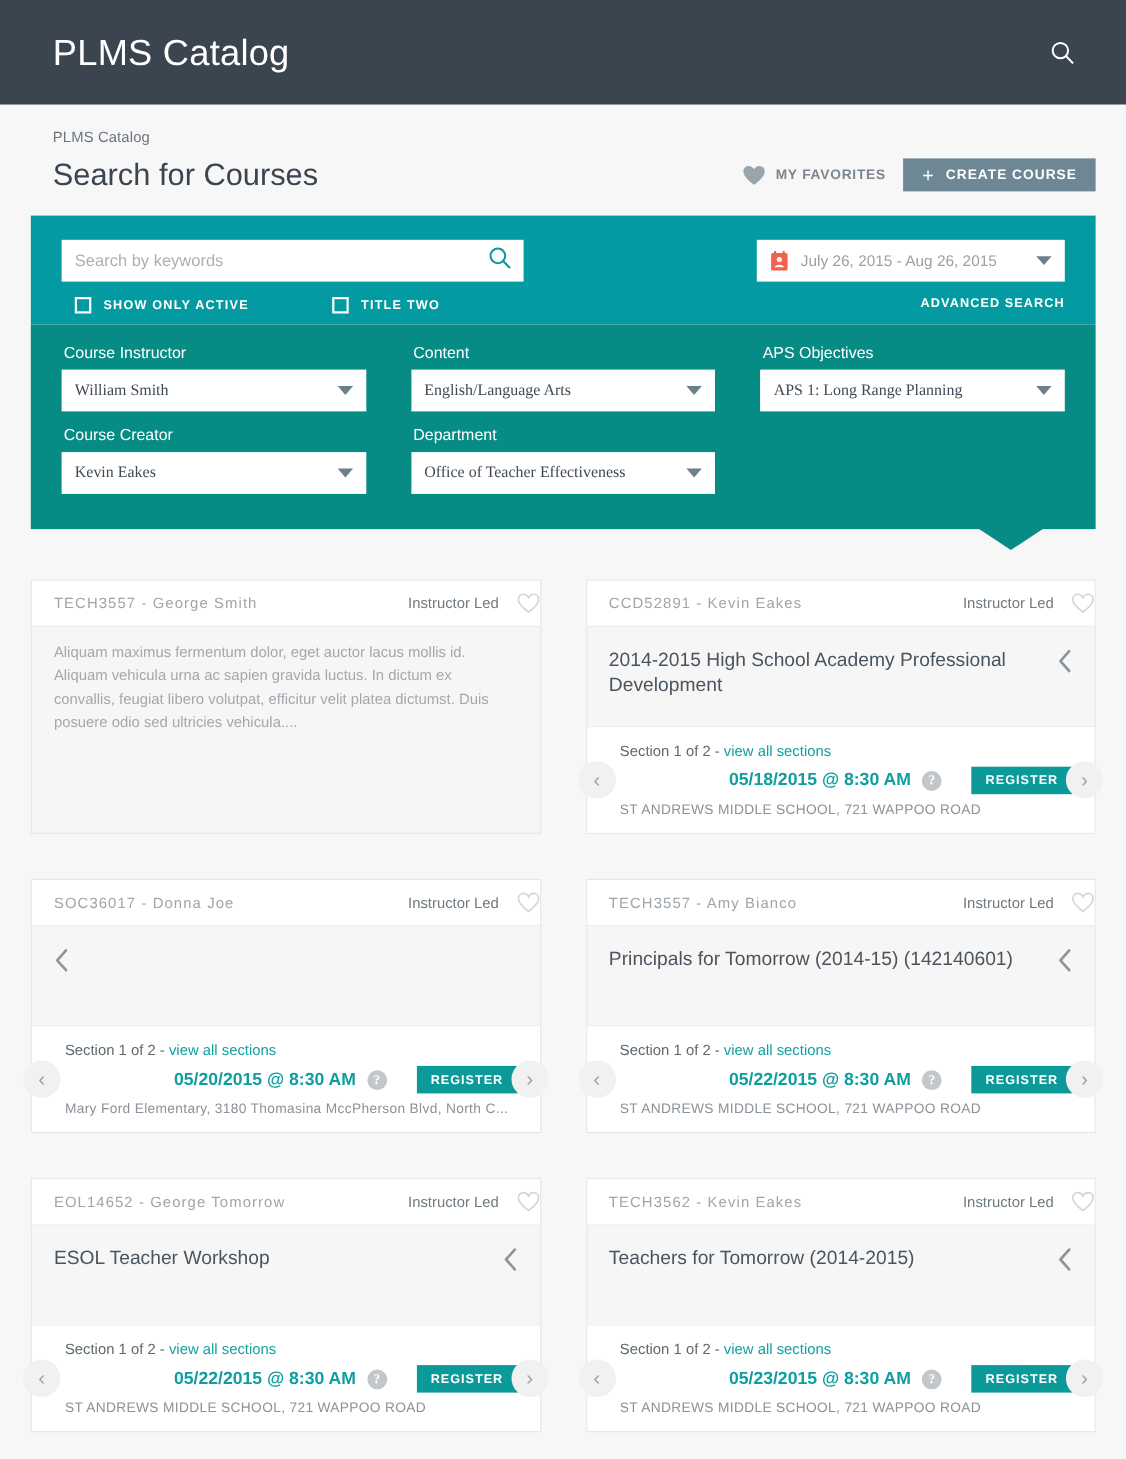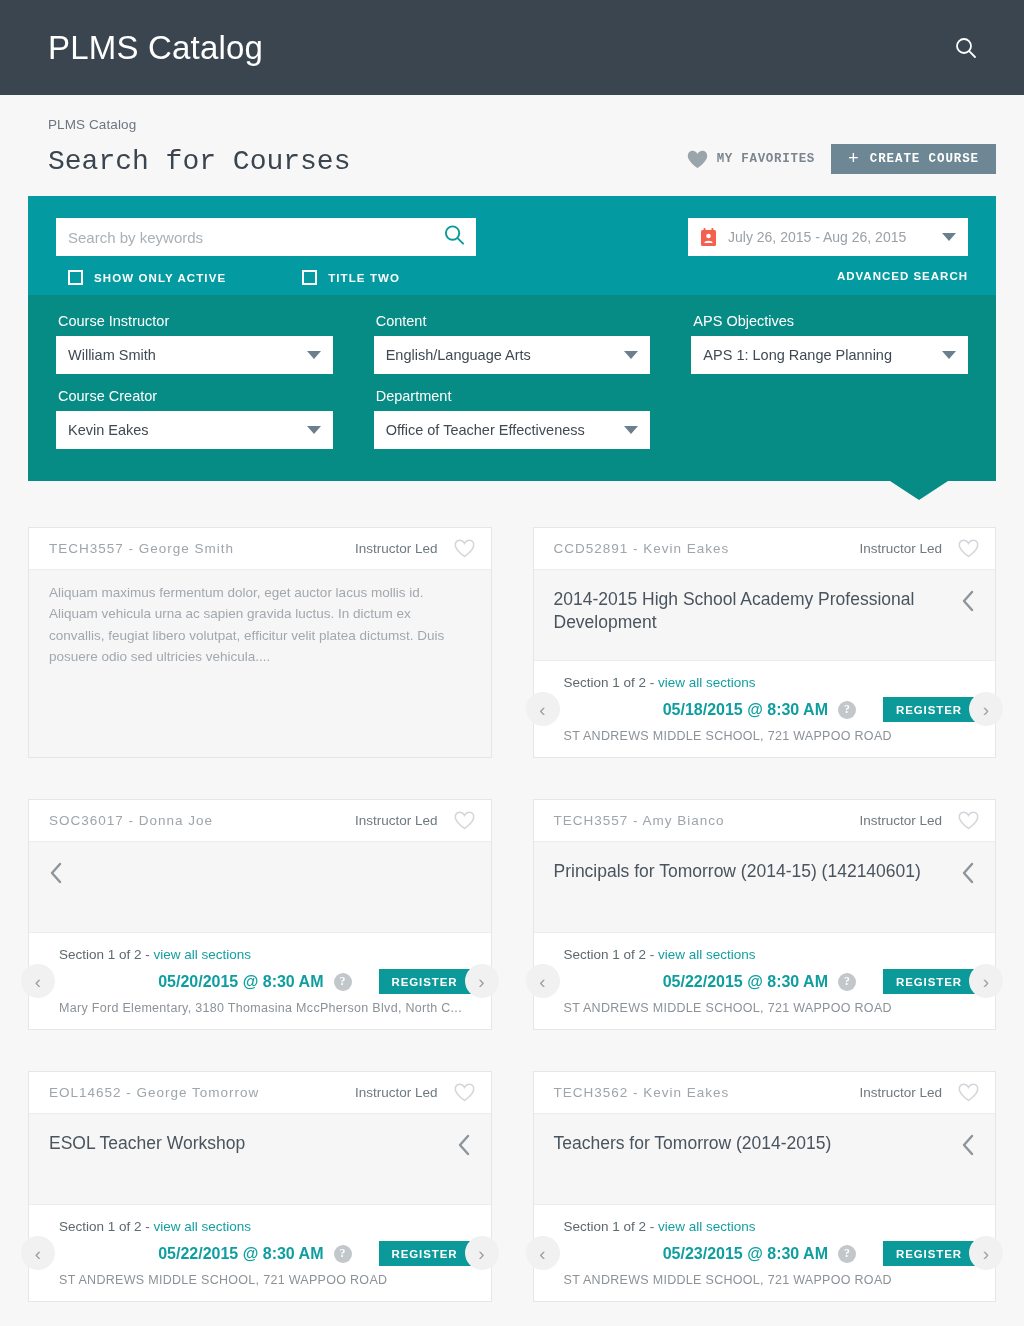--- a/index.html
+++ b/index.html
@@ -37,24 +37,22 @@
     padding: 0 28px;
   }
   .breadcrumb {
     font-size: 13.5px;
     color: #6c7680;
     padding: 22px 0 0 20px;
     letter-spacing: 0.1px;
   }
   .pagehead {
     display: flex;
-    align-items: flex-end;
     justify-content: space-between;
     padding: 12px 0 18px 20px;
-    font-family: Liberation Mono, monospace;
   }
   .page-title {
     font-size: 28px;
     font-weight: 300;
     color: #3b454f;
     line-height: 1.1;
   }
   .head-actions {
     display: flex;
     align-items: center;
@@ -166,20 +164,21 @@
     font-size: 14.5px;
     font-weight: 400;
     padding: 0 0 7px 2px;
   }
   .select {
     background: #fff;
     height: 38px;
     display: flex; align-items: center;
     padding: 0 12px;
     cursor: pointer;
+    font-family: Liberation Serif, serif;
   }
   .select-val {
     flex: 1;
     font-size: 14.5px;
     color: #3f4a54;
     overflow: hidden; white-space: nowrap; text-overflow: ellipsis;
   }
   .caret {
     width: 0; height: 0;
     border-left: 7px solid transparent;
@@ -209,21 +208,21 @@
     background: #f6f6f6;
     border: 1px solid #e6e6e6;
     position: relative;
   }
   .card-head {
     background: #ffffff;
     height: 42px;
     border-bottom: 1px solid #ededed;
     display: flex;
     align-items: center;
-    padding: 0 16px 0 20px;
+    padding: 0 0 0 20px;
   }
   .card-code {
     flex: 1;
     font-size: 13.5px;
     color: #9ea5ab;
     letter-spacing: 1px;
   }
   .card-type {
     font-size: 13.5px;
     color: #6f7980;

